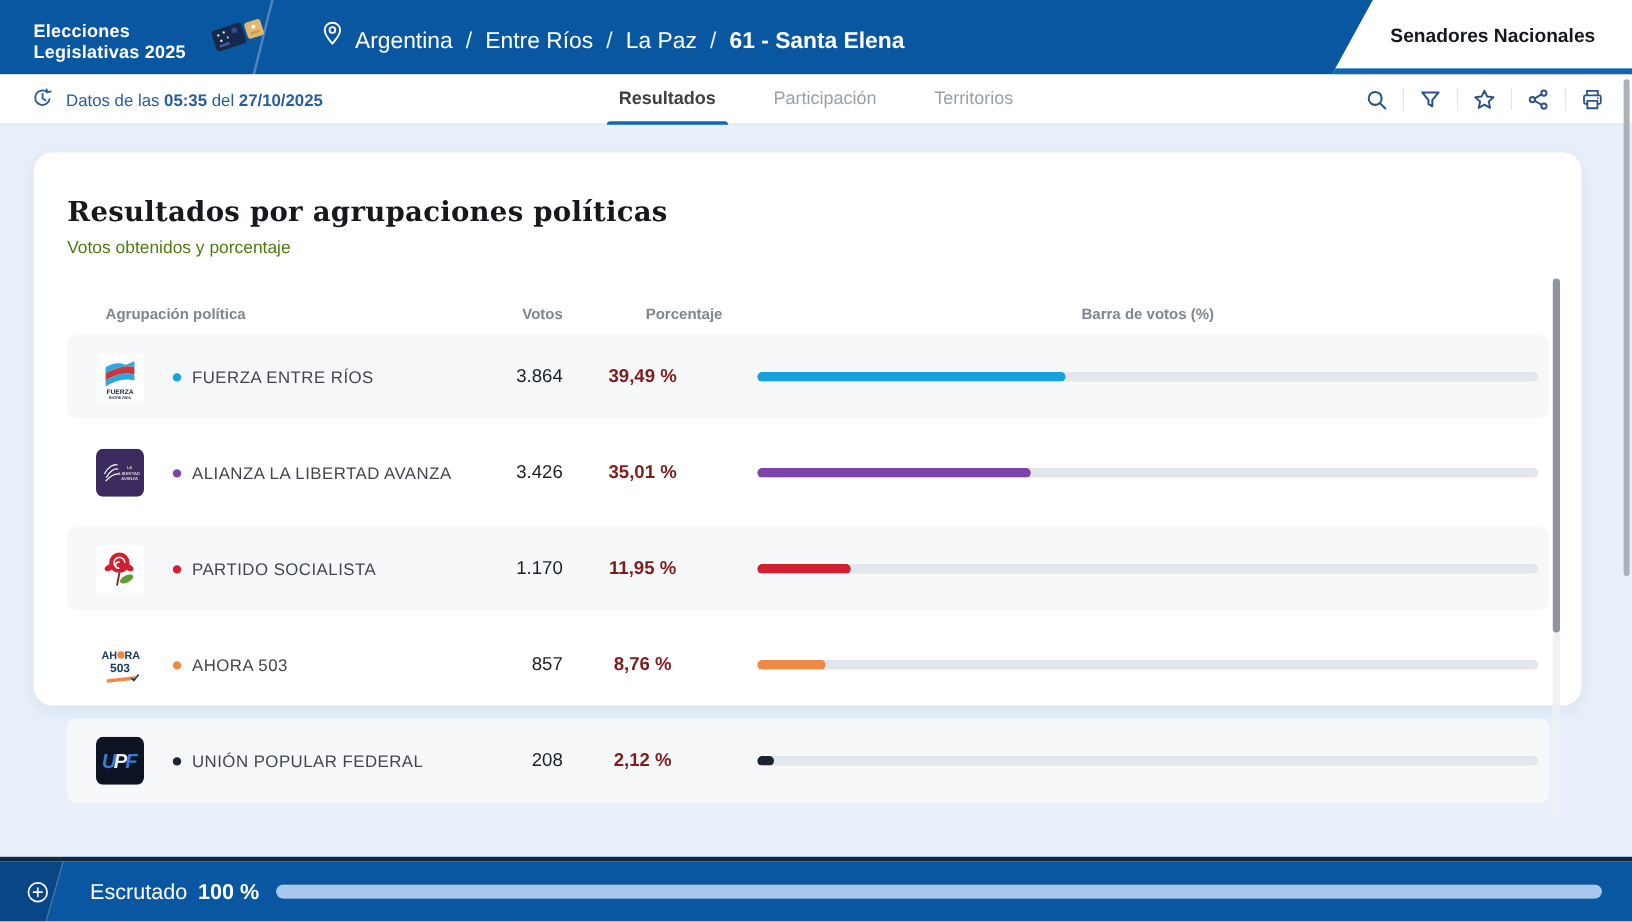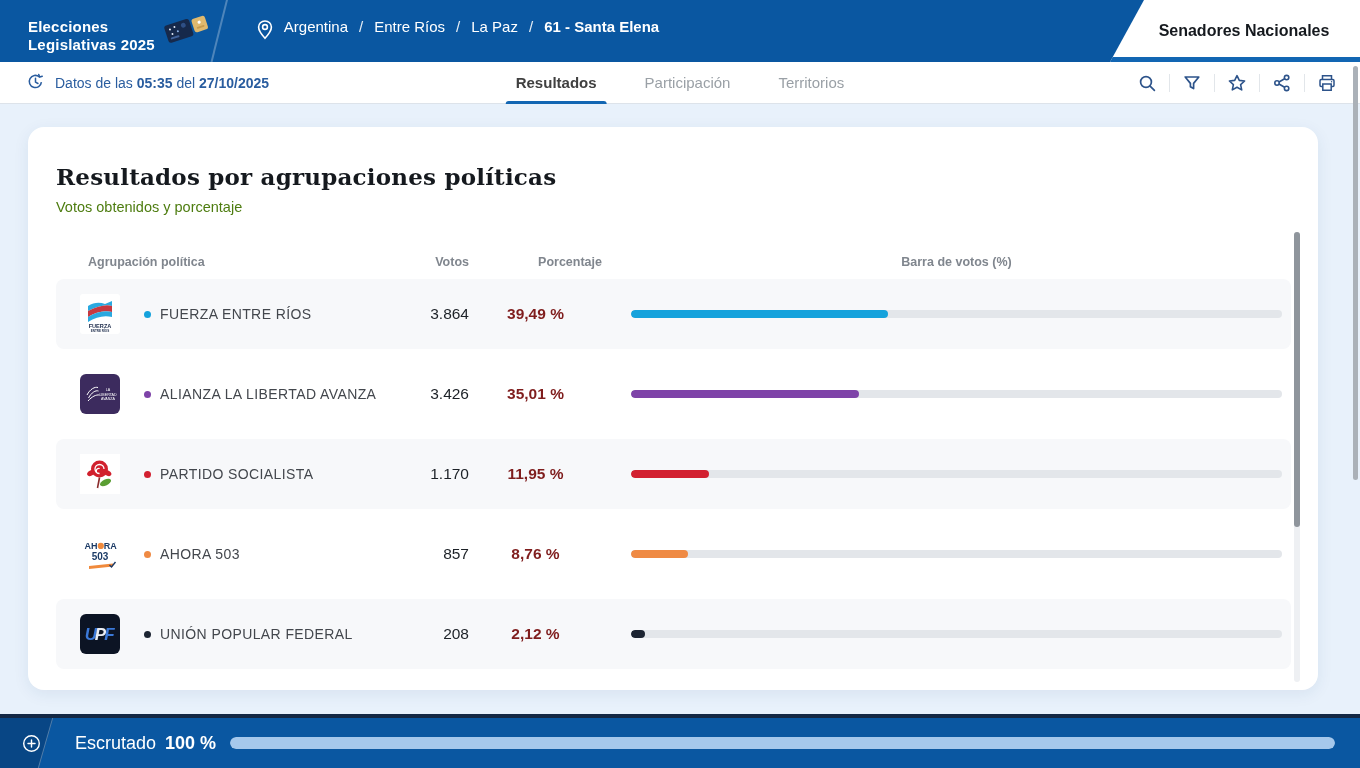--- a/index.html
+++ b/index.html
@@ -9,28 +9,28 @@
     background:#e8f1fb;
     position:relative;
     color:#22262b;
   }
 
   
   .header {
     height:62px; background:#0a57a1; position:relative;
     display:flex; align-items:center; color:#fff;
   }
-  .logo-block { display:flex; align-items:flex-start; padding-left:28px; gap:4px; position:relative; z-index:3; }
+  .logo-block { display:flex; align-items:flex-start; padding-left:28px; gap:16px; position:relative; z-index:3; }
   .logo-text { font-weight:700; font-size:15px; line-height:1.18; letter-spacing:.2px; padding-top:12px; }
   .logo-graphic { margin-top:4px; }
   .header-divider {
     position:absolute; left:218px; top:-8px; height:80px; width:2px;
     background:rgba(255,255,255,.28); transform:rotate(14deg); z-index:2;
   }
-  .breadcrumb { display:flex; align-items:flex-start; gap:9px; margin-left:38px; font-size:15px; }
+  .breadcrumb { display:flex; align-items:flex-end; gap:9px; margin-left:38px; font-size:19px; }
   .breadcrumb .sep { opacity:.9; margin:0 2px; }
   .bc-current { font-weight:700; }
 
   .hdr-tab {
     position:absolute; top:0; display:flex; align-items:center; justify-content:center;
     background:#fff; z-index:4; cursor:pointer;
   }
   .hdr-tab.inactive {
     left:868px; width:255px; height:57px;
     clip-path:polygon(30px 0, 100% 0, calc(100% - 30px) 100%, 0 100%);
@@ -63,21 +63,21 @@
     content:""; position:absolute; bottom:0; left:-4px; right:-4px; height:3px;
     background:#1266b3; border-radius:3px 3px 0 0;
   }
   .toolbar { margin-left:auto; margin-right:22px; display:flex; align-items:center; gap:11px; }
   .tool-btn { width:22px; height:22px; display:flex; align-items:center; justify-content:center; cursor:pointer; }
   .tool-divider { width:1px; height:18px; background:#e2e6ea; }
 
   
   .main { padding-top:23px; }
   .card {
-    margin-left:28px; width:1290px; height:563px; background:#fff;
+    margin-left:28px; width:1290px; height:461px; background:#fff;
     border-radius:16px; box-shadow:0 4px 16px rgba(23,62,110,.08);
     padding:36px 27px 0 28px; position:relative;
   }
   .card-title { font-family:"DejaVu Serif", serif; font-weight:700; font-size:23px; color:#15191e; letter-spacing:.2px; }
   .card-subtitle { margin-top:9px; font-size:14.5px; color:#4d7c0f; }
 
   .table { width:1235px; margin-top:30px; }
   .grid-row {
     display:grid;
     grid-template-columns:64px 250px 75px 133px 1fr;

